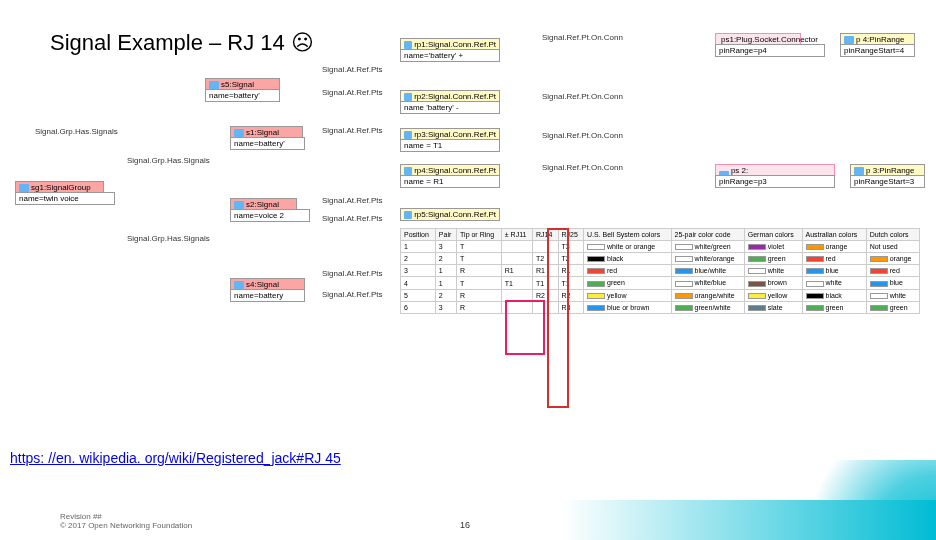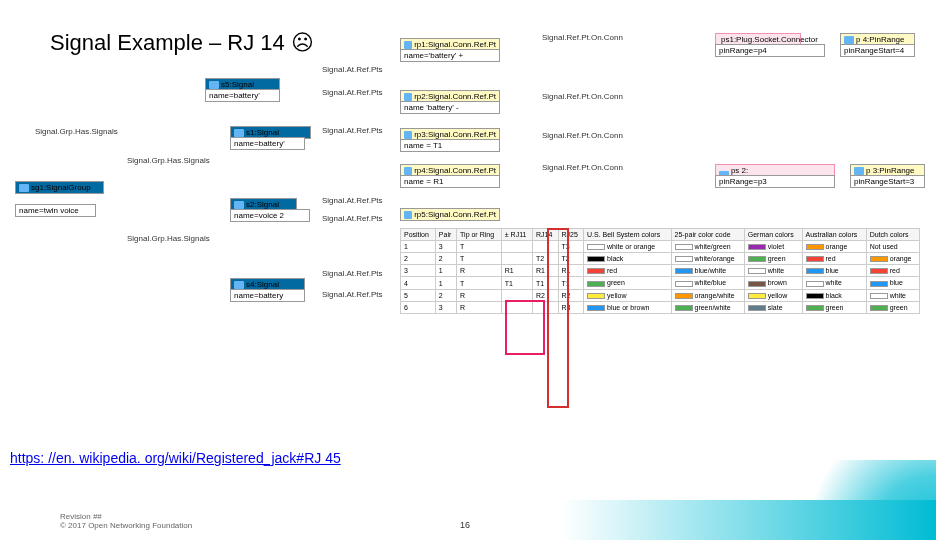--- a/index.html
+++ b/index.html
@@ -3,21 +3,21 @@
 <meta charset="utf-8">
 <style>
 *{margin:0;padding:0;box-sizing:border-box}
 body{width:936px;height:540px;font-family:Arial,sans-serif;background:#fff;position:relative;overflow:hidden}
 .slide{width:100%;height:100%;position:relative}
 .title{position:absolute;top:30px;left:50px;font-size:22px;font-weight:normal;color:#000}
 .note{position:absolute;top:82px;left:695px;width:200px;font-size:11px;line-height:1.4}
 .note .pink{color:#e91e63}
 .note .red{color:#d32f2f}
 .box{position:absolute;border:1px solid #999;background:#fffde7;font-size:8px;padding:1px 3px;display:flex;align-items:center}
-.box.teal{background:#0369a1}
+.box.teal{background:#fca5a5}
 .box.pink{background:#fce4ec;border-color:#f48fb1}
 .box.yellow{background:#fff9c4}
 .box.wh{background:#fff}
 .ico{width:10px;height:8px;background:#64b5f6;margin-right:2px;display:inline-block;border-radius:1px}
 .lbl{position:absolute;font-size:8px;color:#333}
 .table{position:absolute;top:228px;left:400px;width:520px;border-collapse:collapse;font-size:7px}
 .table th,.table td{border:1px solid #ccc;padding:2px 3px;text-align:left}
 .table th{background:#f5f5f5;font-weight:normal}
 .swatch{display:inline-block;width:18px;height:6px;border:1px solid #999;vertical-align:middle;margin-right:2px}
 .pinkbox{position:absolute;border:2px solid #e91e63;pointer-events:none}
@@ -32,33 +32,33 @@
 <body>
 
 <div class="slide">
 <div class="title">Signal Example – RJ 14 ☹</div>
 
 
 <div class="box teal" style="top:181px;left:15px;width:89px">
       <span class="ico"></span>
       <span>sg1:SignalGroup</span>
     </div>
-<div class="box wh" style="top:204px;left:15px;width:81px">
+<div class="box wh" style="top:192px;left:15px;width:100px">
       <span>name=twin voice</span>
     </div>
 
 <div class="box teal" style="top:78px;left:205px;width:75px">
       <span class="ico"></span>
       <span>s5:Signal</span>
     </div>
 <div class="box wh" style="top:89px;left:205px;width:75px">
       <span>name=battery'</span>
     </div>
 
-<div class="box teal" style="top:126px;left:230px;width:81px">
+<div class="box teal" style="top:126px;left:230px;width:73px">
       <span class="ico"></span>
       <span>s1:Signal</span>
     </div>
 <div class="box wh" style="top:137px;left:230px;width:75px">
       <span>name=battery'</span>
     </div>
 
 <div class="box teal" style="top:198px;left:230px;width:67px">
       <span class="ico"></span>
       <span>s2:Signal</span>

